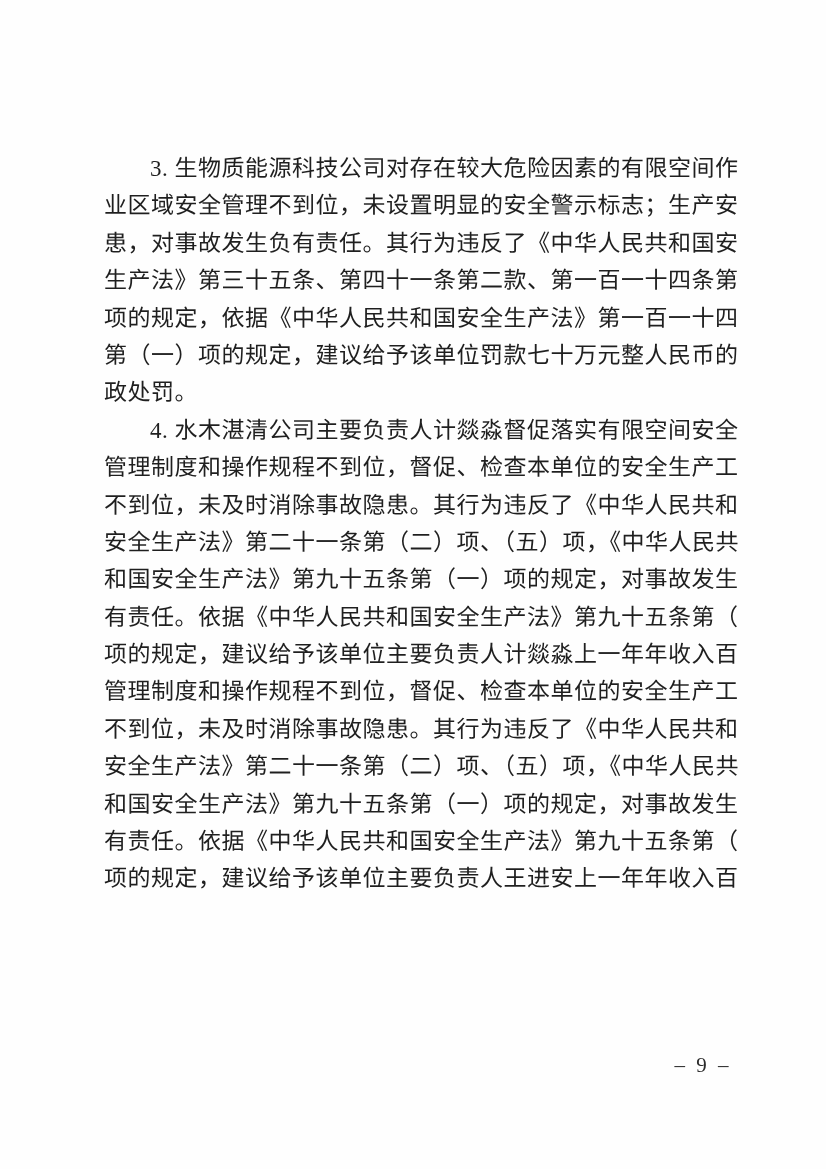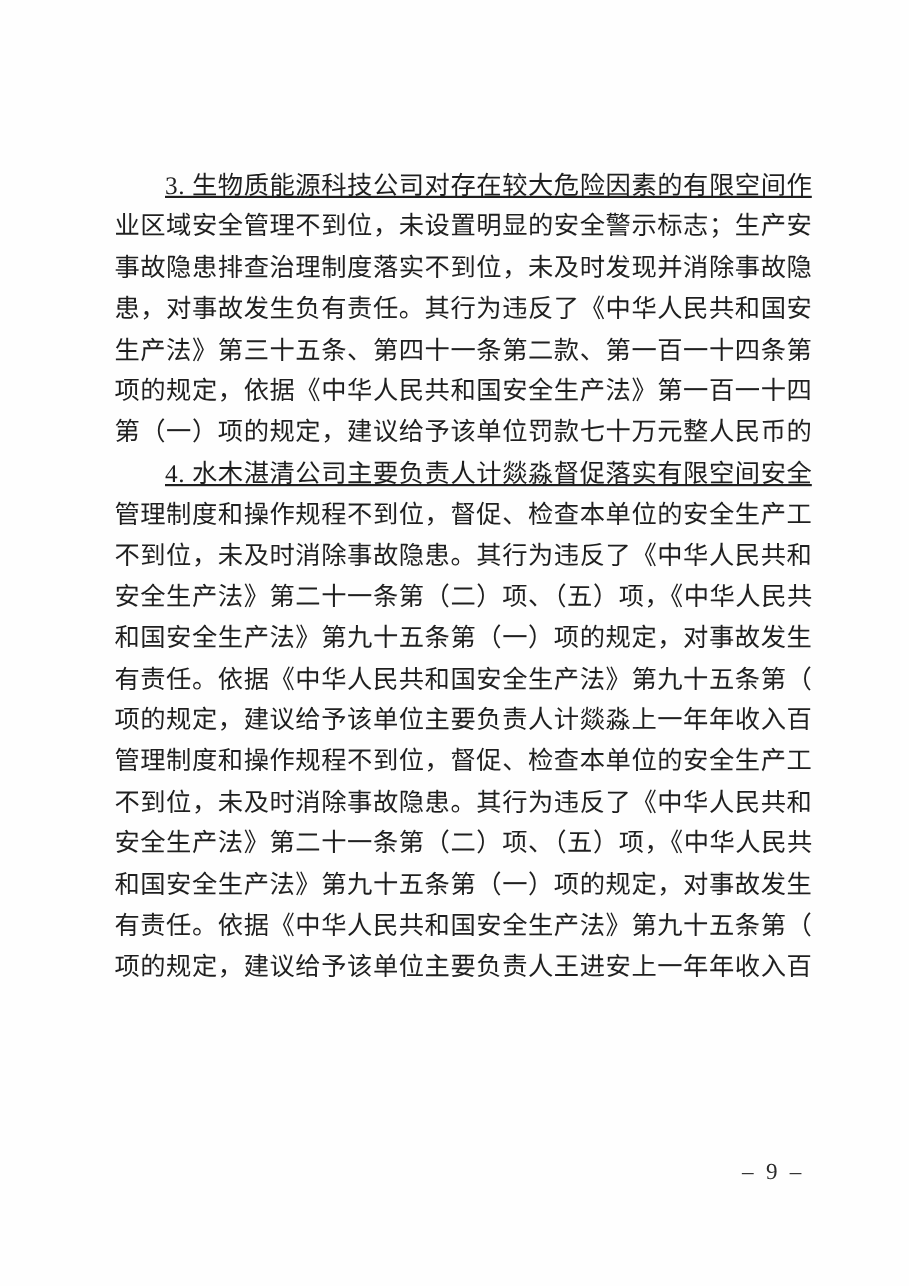--- a/index.html
+++ b/index.html
@@ -33,21 +33,20 @@
   .line {
     height: 37.4px;
     overflow: hidden;
     white-space: nowrap;
     text-align: justify;
     text-align-last: justify;
     -moz-text-align-last: justify;
   }
   .line.first {
     text-indent: 2em;
-    text-decoration: underline;
   }
   .line.para-end {
     text-align-last: left;
     -moz-text-align-last: left;
   }
   .page-number {
     position: absolute;
     top: 1053px;
     left: 653px;
     width: 100px;
@@ -59,25 +58,25 @@
   }
 </style>
 </head>
 <body>
 
 <div class="page" style="background: rgb(254, 254, 254); color: rgb(31, 31, 31);">
   <div class="doc-body" id="paragraphs">
       <div class="paragraph">
         <div class="line first">3. 生物质能源科技公司对存在较大危险因素的有限空间作</div>
         <div class="line">业区域安全管理不到位，未设置明显的安全警示标志；生产安全</div>
-        <div class="line">事故隐患排查治理制度落实不到位，未及时发现并消除事故隐</div>
         <div class="line">患，对事故发生负有责任。其行为违反了《中华人民共和国安全</div>
         <div class="line">生产法》第三十五条、第四十一条第二款、第一百一十四条第(一)</div>
         <div class="line">项的规定，依据《中华人民共和国安全生产法》第一百一十四条</div>
         <div class="line">第（一）项的规定，建议给予该单位罚款七十万元整人民币的行</div>
+        <div class="line para-end">政处罚。</div>
       </div>
       <div class="paragraph">
         <div class="line first">4. 水木湛清公司主要负责人计燚淼督促落实有限空间安全</div>
         <div class="line">管理制度和操作规程不到位，督促、检查本单位的安全生产工作</div>
         <div class="line">不到位，未及时消除事故隐患。其行为违反了《中华人民共和国</div>
         <div class="line">安全生产法》第二十一条第（二）项、（五）项，《中华人民共</div>
         <div class="line">和国安全生产法》第九十五条第（一）项的规定，对事故发生负</div>
         <div class="line">有责任。依据《中华人民共和国安全生产法》第九十五条第（一）</div>
         <div class="line">项的规定，建议给予该单位主要负责人计燚淼上一年年收入百分</div>
       </div>

